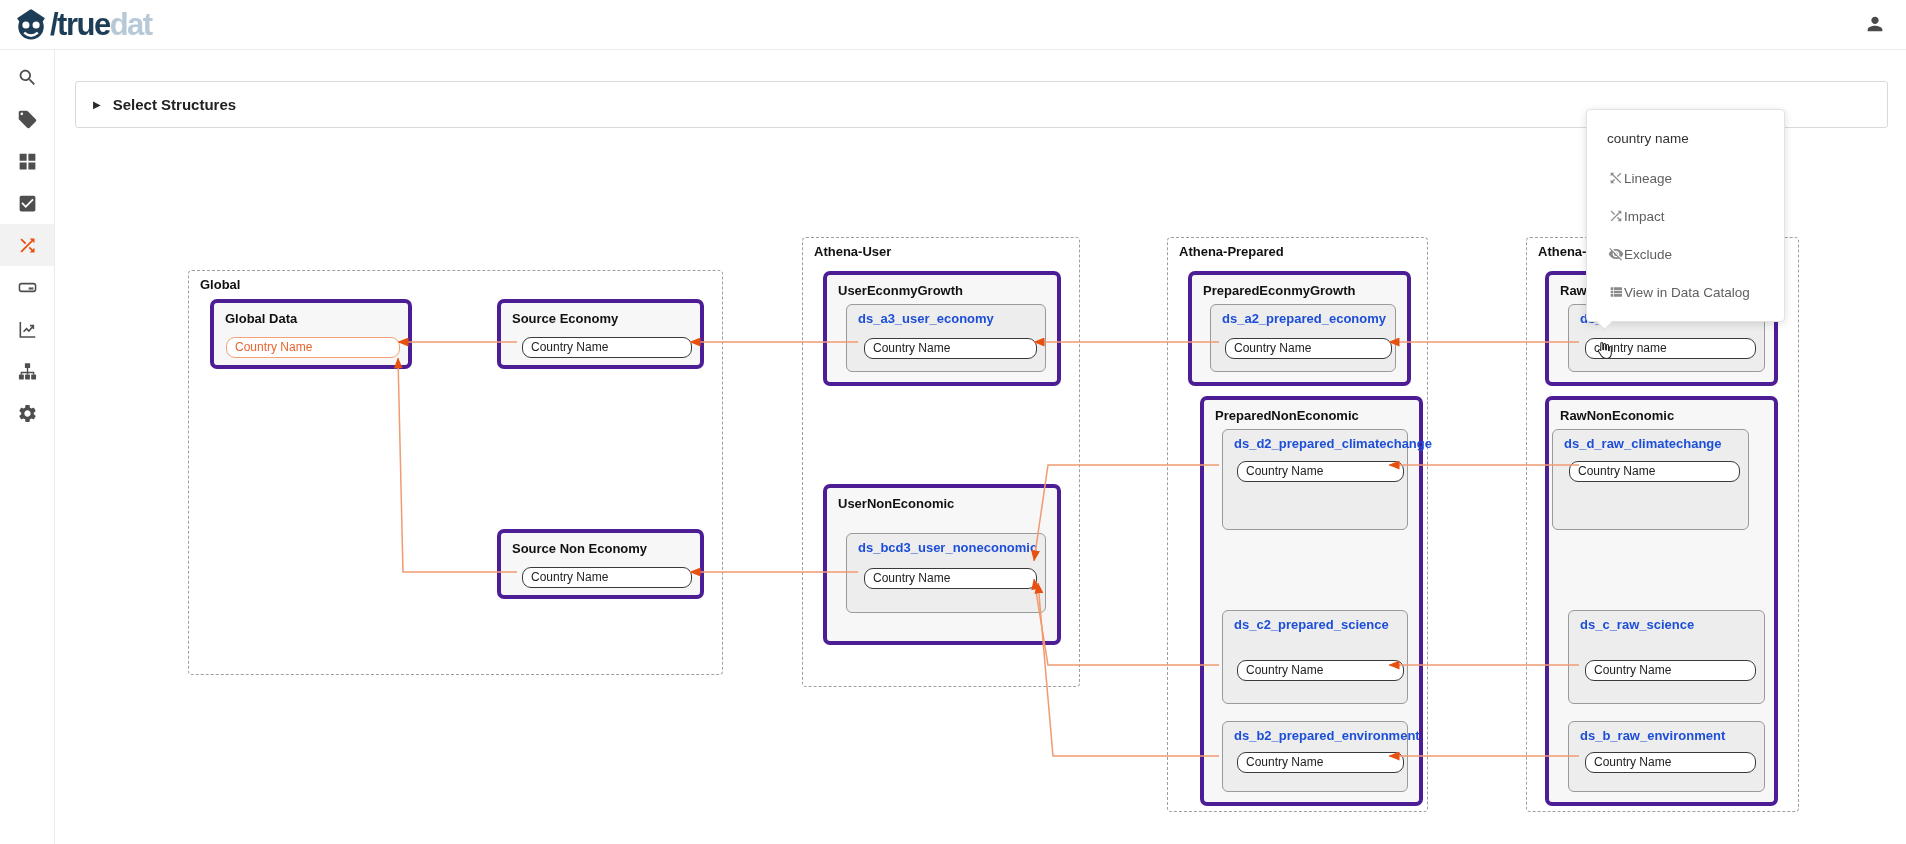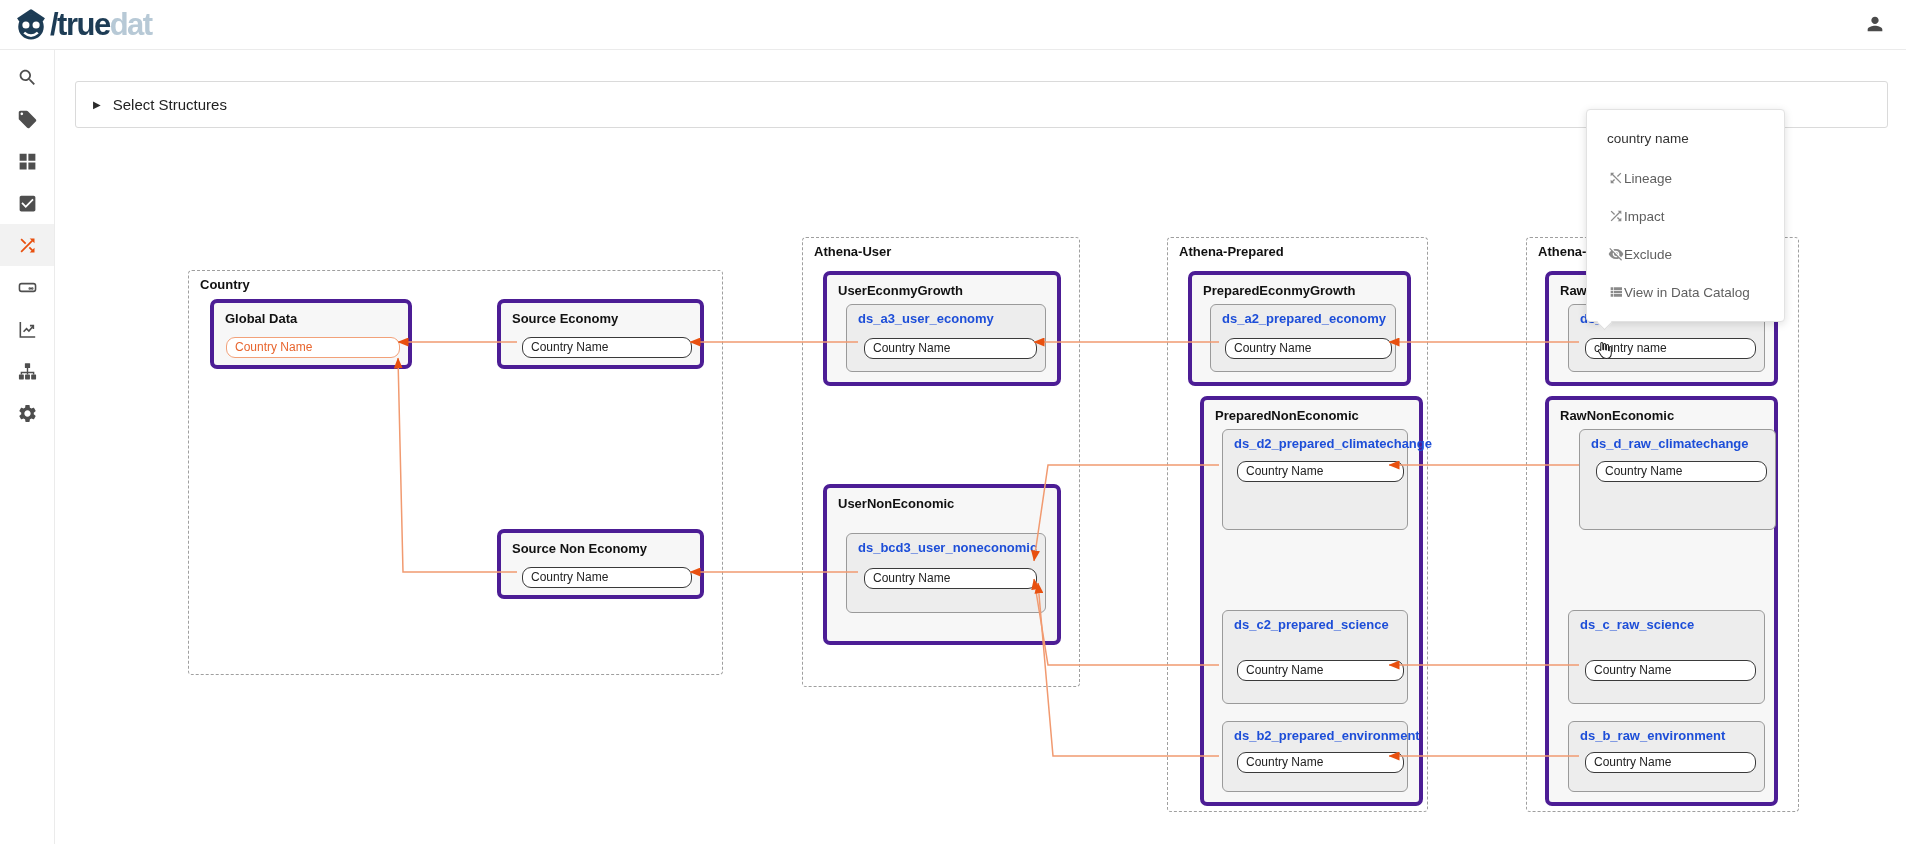--- a/index.html
+++ b/index.html
@@ -23,21 +23,21 @@
   .side-item svg { width:21px; height:21px; fill:#4e4e4e; }
   .side-item.stroked svg { fill:none; stroke:#4e4e4e; stroke-width:1.8; }
   .side-item.active { background:#f2f2f2; }
   .side-item.active svg { fill:#e8500f; }
 
   
   .select-panel { position:absolute; left:75px; top:81px; width:1813px; height:47px;
                   border:1px solid #dadada; border-radius:3px; background:#fff;
                   display:flex; align-items:center; padding-left:17px; gap:12px; cursor:pointer; }
   .tri { color:#2b2b2b; font-size:10px; }
-  .select-label { font-size:15px; font-weight:normal; color:#222; }
+  .select-label { font-size:15px; font-weight:bold; color:#222; }
 
   
   .group { position:absolute; border:1px dashed #9f9f9f; border-radius:4px; background:transparent; }
   .group-label { position:absolute; top:6px; left:11px; font-size:13px; font-weight:bold; color:#111;
                  white-space:nowrap; }
   .node { position:absolute; background:#f7f7f7; border:4px solid #4c1d95; border-radius:7px; }
   .node-title { padding:8px 11px 0 11px; font-size:13px; font-weight:bold; color:#111; white-space:nowrap; }
   .dataset { position:absolute; background:#ededed; border:1px solid #9a9a9a; border-radius:6px; }
   .dataset-title { padding:6px 11px 0 11px; font-size:13px; font-weight:bold; color:#1d4ed8; white-space:nowrap; }
   .field { position:absolute; background:#fff; border:1.5px solid #3a3a3a; border-radius:9px;
@@ -138,21 +138,21 @@
         </svg>
     </div>
   </div>
 
   <div class="select-panel">
     <span class="tri">▶</span>
     <span class="select-label">Select Structures</span>
   </div>
 
   <div class="group" style="left:188px;top:270px;width:535px;height:405px">
-    <div class="group-label">Country</div>
+    <div class="group-label">Global</div>
     <div class="node" style="left:21px;top:28px;width:202px;height:70px">
       <div class="node-title">Global Data</div>
       <div class="field selected" style="left:12px;top:34px;width:174px;height:21px">Country Name</div>
     </div>
     <div class="node" style="left:308px;top:28px;width:207px;height:70px">
       <div class="node-title">Source Economy</div>
       <div class="field" style="left:21px;top:34px;width:170px;height:21px">Country Name</div>
     </div>
     <div class="node" style="left:308px;top:258px;width:207px;height:70px">
       <div class="node-title">Source Non Economy</div>
@@ -208,21 +208,21 @@
     <div class="group-label">Athena-Ra</div>
     <div class="node" style="left:18px;top:33px;width:233px;height:115px">
       <div class="node-title">RawEc</div>
       <div class="dataset" style="left:19px;top:29px;width:197px;height:68px">
         <div class="dataset-title">ds_</div>
         <div class="field" style="left:16px;top:33px;width:171px;height:21px">country name</div>
       </div>
     </div>
     <div class="node" style="left:18px;top:158px;width:233px;height:410px">
       <div class="node-title">RawNonEconomic</div>
-      <div class="dataset" style="left:30px;top:29px;width:197px;height:101px">
+      <div class="dataset" style="left:3px;top:29px;width:197px;height:101px">
         <div class="dataset-title">ds_d_raw_climatechange</div>
         <div class="field" style="left:16px;top:31px;width:171px;height:21px">Country Name</div>
       </div>
       <div class="dataset" style="left:19px;top:210px;width:197px;height:94px">
         <div class="dataset-title">ds_c_raw_science</div>
         <div class="field" style="left:16px;top:49px;width:171px;height:21px">Country Name</div>
       </div>
       <div class="dataset" style="left:19px;top:321px;width:197px;height:71px">
         <div class="dataset-title">ds_b_raw_environment</div>
         <div class="field" style="left:16px;top:30px;width:171px;height:21px">Country Name</div>

